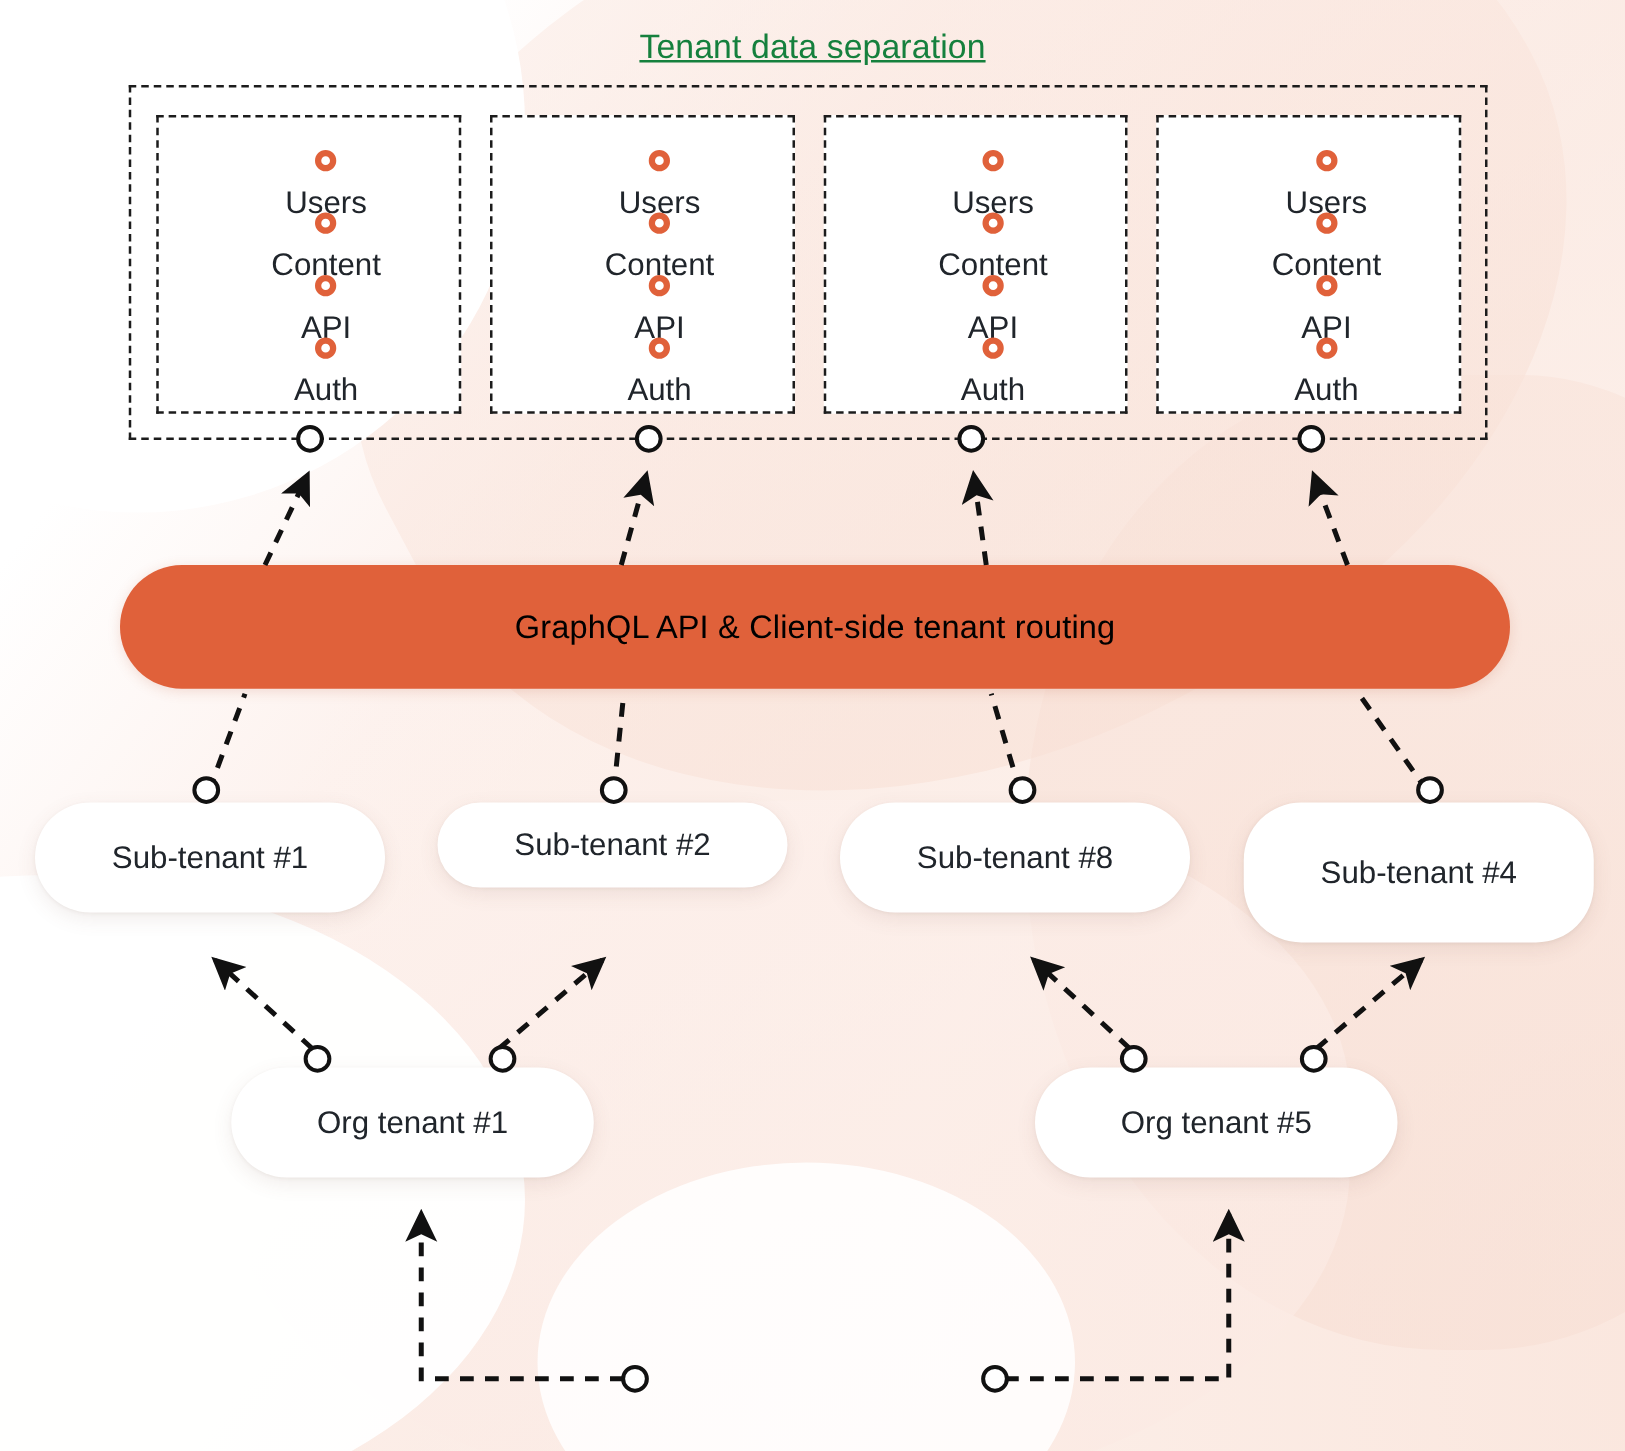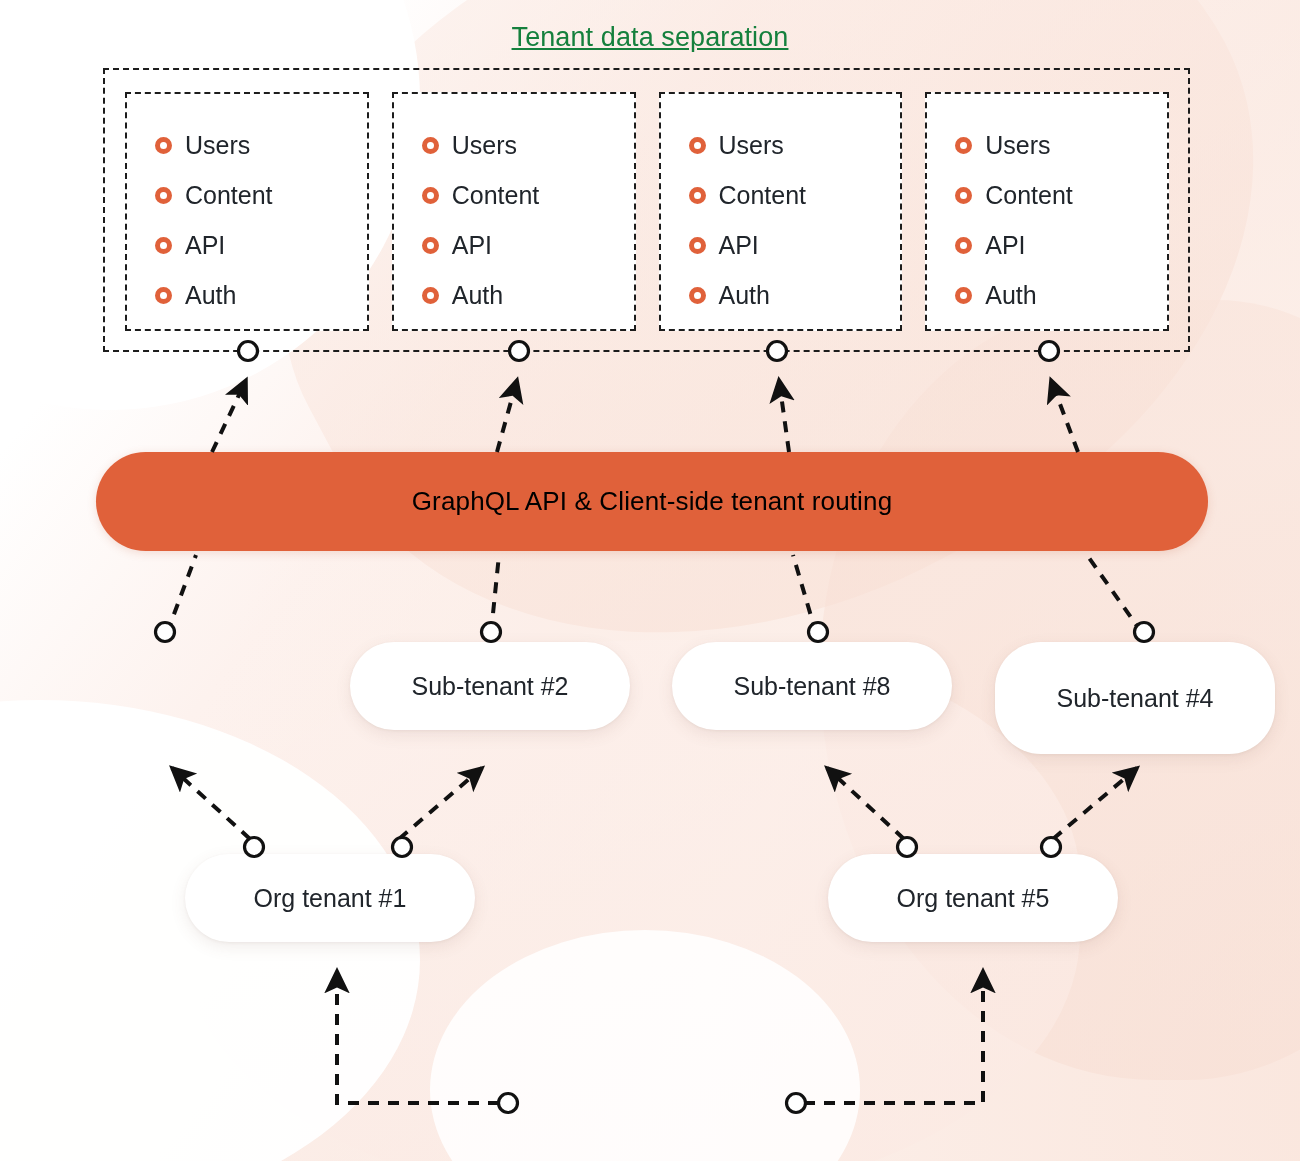--- a/index.html
+++ b/index.html
@@ -117,20 +117,21 @@
     border: 2px dashed #1c1c1c;
     background: #ffffff;
     box-sizing: border-box;
     padding: 26px 0 0 28px;
   }
   .res-row {
     display: flex;
     align-items: center;
     height: 50px;
     gap: 13px;
+    flex-direction: column;
   }
   .bullet {
     width: 17px;
     height: 17px;
     border-radius: 50%;
     border: 5px solid #e0613a;
     box-sizing: border-box;
     background: #ffffff;
     flex: 0 0 auto;
   }
@@ -166,21 +167,21 @@
     background: #ffffff;
     border-radius: 46px;
     display: flex;
     align-items: center;
     justify-content: center;
     font-size: 25px;
     color: #20252b;
     box-shadow: 0 5px 16px rgba(120,80,65,.10), 0 1px 3px rgba(120,80,65,.07);
   }
   .pill-sub1 { left: 28px;  top: 642px;  width: 280px; height: 88px; }
-  .pill-sub2 { left: 350px; top: 642px;  width: 280px; height: 88px; }
+  .pill-sub2 { left: 350px; top: 642px;  width: 280px; height: 68px; }
   .pill-sub3 { left: 672px; top: 642px;  width: 280px; height: 88px; }
   .pill-sub4 { left: 995px; top: 642px;  width: 280px; height: 112px; }
   .pill-org1 { left: 185px; top: 854px;  width: 290px; height: 88px; }
   .pill-org2 { left: 828px; top: 854px;  width: 290px; height: 88px; }
   .pill-root { left: 510px; top: 1058px; width: 290px; height: 88px; }
 </style>
 </head>
 <body>
 
 <div id="stage">
@@ -274,20 +275,21 @@
       <div class="res-row">
         <span class="bullet"></span>
         <span class="res-label">Auth</span>
       </div>
     </div>
 
   </div>
 
   <div class="api-bar">GraphQL API &amp; Client-side tenant routing</div>
 
+  <div class="pill pill-sub1">Sub-tenant #1</div>
   <div class="pill pill-sub2">Sub-tenant #2</div>
   <div class="pill pill-sub3">Sub-tenant #8</div>
   <div class="pill pill-sub4">Sub-tenant #4</div>
 
   <div class="pill pill-org1">Org tenant #1</div>
   <div class="pill pill-org2">Org tenant #5</div>
 
 
   <svg id="wires" width="1300" height="1161" viewBox="0 0 1300 1161">
     <defs>

